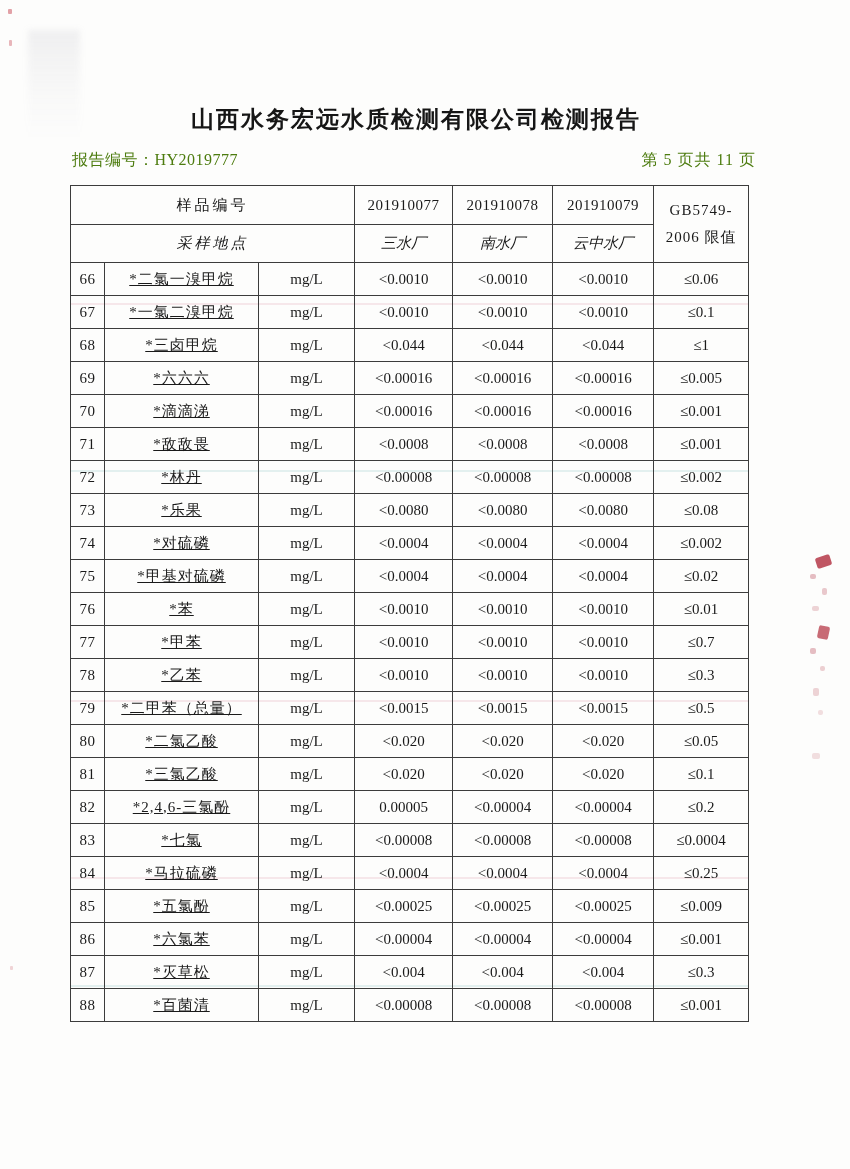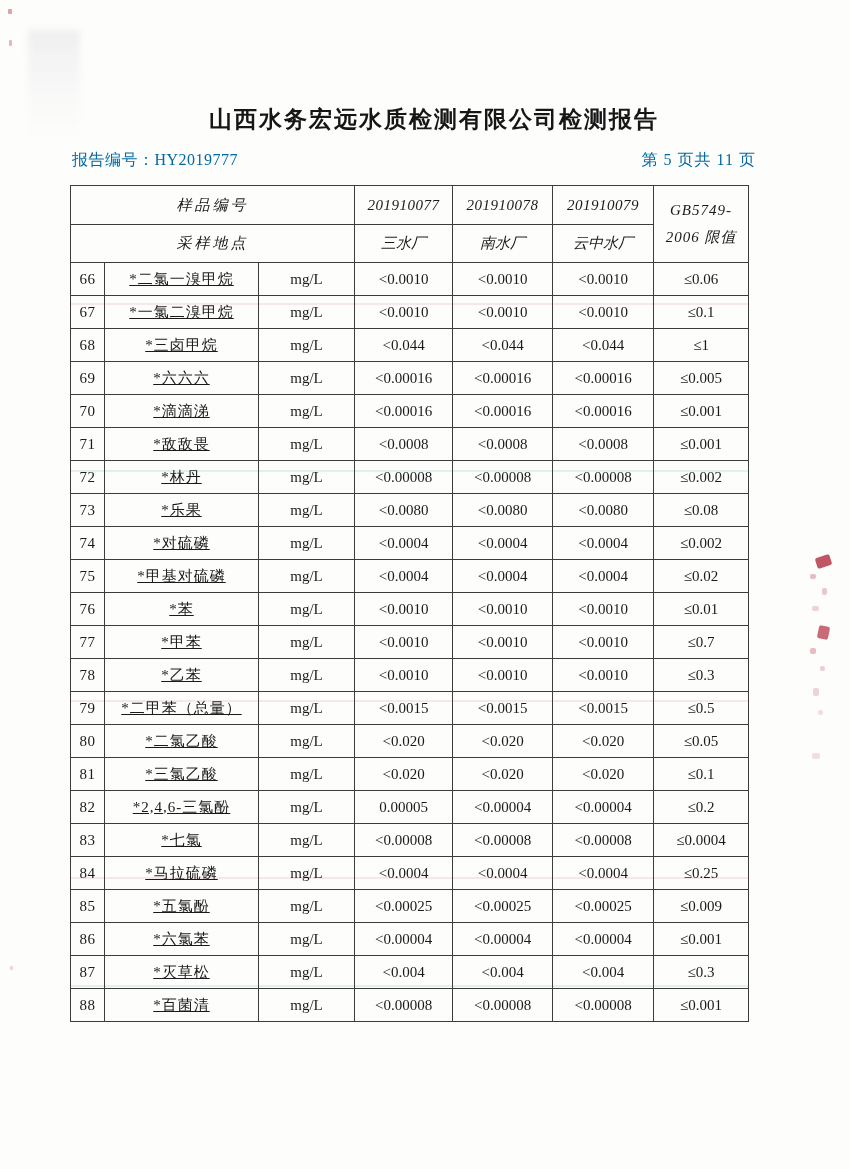--- a/index.html
+++ b/index.html
@@ -22,44 +22,44 @@
   .scanline.pink{background:#d06080;}
   .scanline.teal{background:#4aa0a0;}
   .speck{position:absolute;background:#c03040;border-radius:1px;}
   .stamp{position:absolute;pointer-events:none;}
   .stamp .blot{position:absolute;background:#b02c3c;border-radius:2px;}
   
   .title{
     position:absolute;left:0;top:104px;width:832px;
     text-align:center;
     font-family:Liberation Serif, serif;
-    font-size:23px;font-weight:700;letter-spacing:2px;color:#161616;padding-left:18px;
+    font-size:23px;font-weight:700;letter-spacing:2px;color:#161616;
   }
   .meta{
     position:absolute;left:72px;top:150px;width:684px;height:24px;
-    font-size:16px;color:#0369a1;
+    font-size:16px;color:#4d7c0f;
   }
   .meta .report-no{position:absolute;left:0;top:0;letter-spacing:0.5px;}
   .meta .page-ind{position:absolute;right:0;top:0;letter-spacing:1px;text-align:right;}
   
   table.report{
     position:absolute;left:70px;top:185px;
     width:678px;
     border-collapse:collapse;table-layout:fixed;
     font-size:15px;color:#1a1a1a;
   }
   table.report td{
     border:1px solid #3c3c3c;
     padding:0 2px;
     text-align:center;
     vertical-align:middle;
     overflow:hidden;white-space:nowrap;
   }
   table.report{border:1.5px solid #353535;}
-  tr.hdr1 td{height:38px;font-style:italic;}
+  tr.hdr1 td{height:38px;}
   tr.hdr2 td{height:37px;font-style:italic;}
   tr.data-row td{height:32px;}
   td.c-name{text-align:left;padding-left:10px;letter-spacing:1px;text-decoration:underline;}
   td.c-no{letter-spacing:0.5px;}
   .hdr-label{letter-spacing:3px;}
   .limit-head div{line-height:1.8;letter-spacing:1px;}
   .sample-id{letter-spacing:0.5px;}
 </style>
 </head>
 <body>

